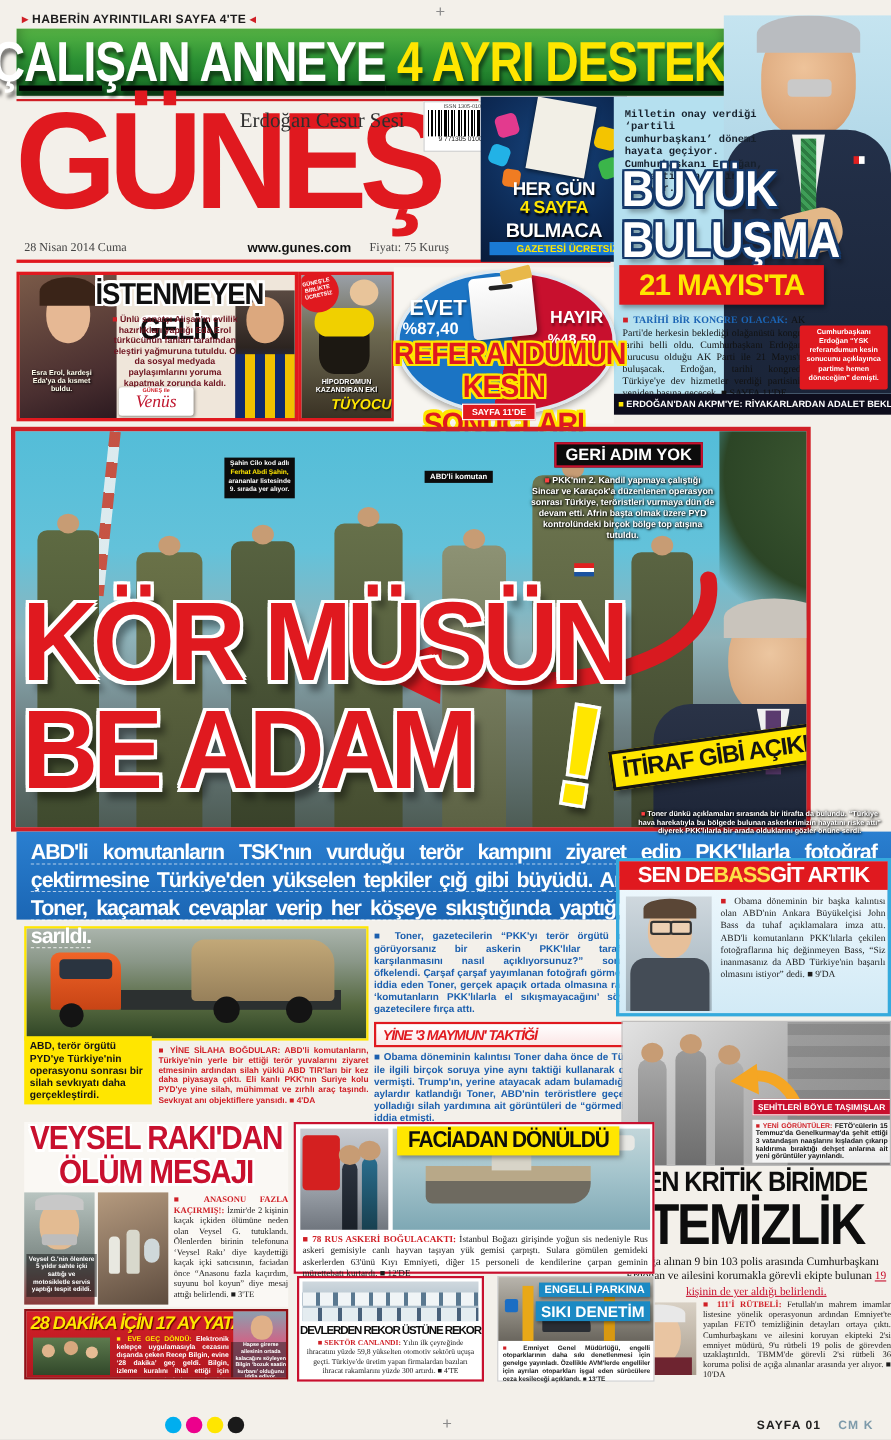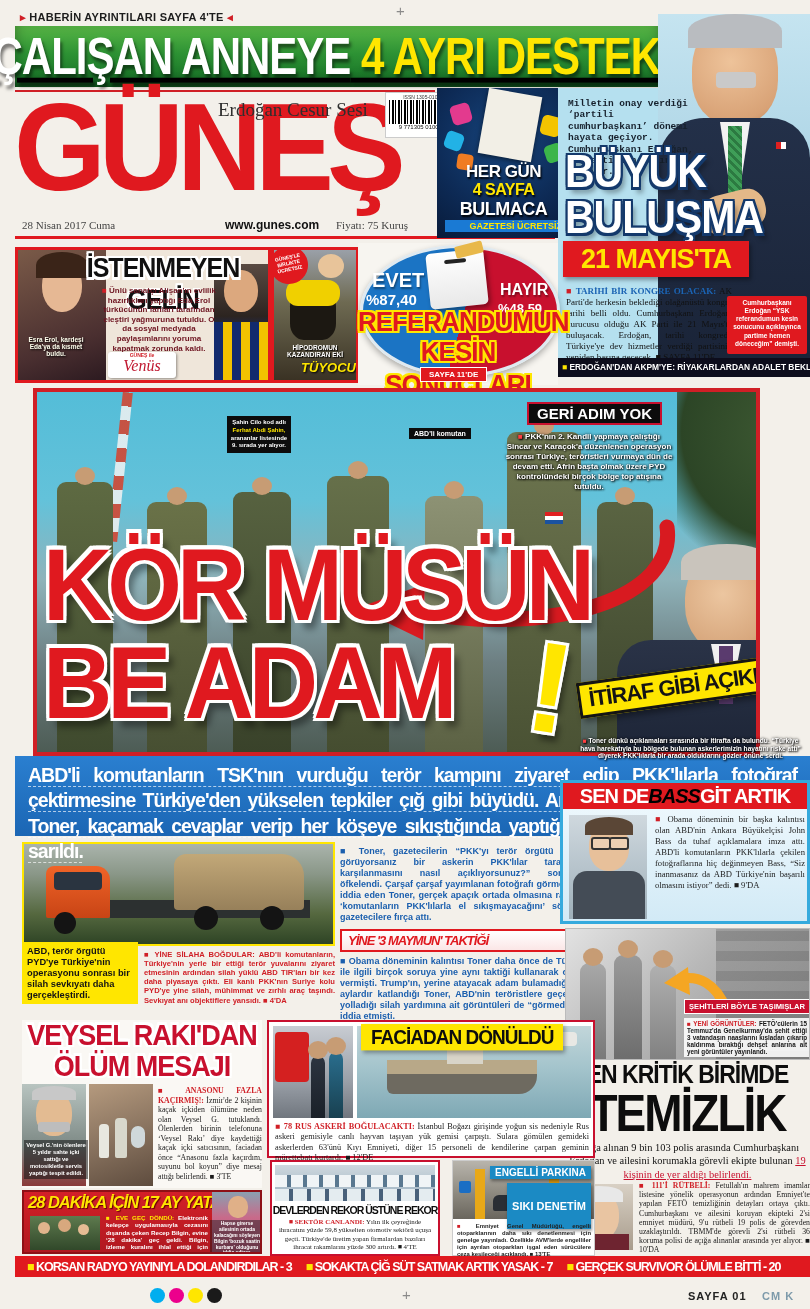--- a/index.html
+++ b/index.html
@@ -43,21 +43,21 @@
 
   <div class="abs" style="left:15px;top:90px;width:420px;height:2px;background:#d01f26;"></div>
 
   <div class="abs b" style="left:14px;top:84px;font-size:118px;line-height:1;color:#e0191f;letter-spacing:-7px;transform:scaleY(1.06);transform-origin:top left;">GÜNEŞ</div>
   <div class="abs serif" style="left:218px;top:99px;font-size:19px;color:#2e2e2e;">Erdoğan Cesur Sesi</div>
   <div class="abs" style="left:385px;top:92px;width:66px;height:42px;background:#fff;border:1px solid #ccc;padding:1px 3px;">
     <div style="font-size:5px;color:#333;text-align:center;">ISSN 1305-010X</div>
     <div style="height:24px;background:repeating-linear-gradient(90deg,#000 0 1px,#fff 1px 3px,#000 3px 5px,#fff 5px 6px);"></div>
     <div style="font-size:6px;color:#111;text-align:center;">9 771305 010018</div>
   </div>
-  <div class="abs serif" style="left:22px;top:219px;font-size:11px;color:#444;">28 Nisan 2017 Cuma</div>
+  <div class="abs serif" style="left:22px;top:219px;font-size:11px;color:#444;">28 Nisan 2014 Cuma</div>
   <div class="abs b" style="left:225px;top:218px;font-size:12px;color:#111;">www.gunes.com</div>
   <div class="abs serif" style="left:336px;top:219px;font-size:11px;color:#444;">Fiyatı: 75 Kuruş</div>
   <div class="abs" style="left:15px;top:236px;width:540px;height:3px;background:#e0191f;"></div>
 
   <div class="abs" style="left:437px;top:88px;width:133px;height:150px;background:radial-gradient(circle at 50% 35%,#17457e 0%,#0d2a55 60%,#081b3a 100%);overflow:hidden;">
     <div class="abs" style="left:46px;top:4px;width:54px;height:66px;background:#f2efe6;transform:rotate(10deg);box-shadow:0 2px 5px rgba(0,0,0,.5);"></div>
     <div class="abs" style="left:14px;top:16px;width:20px;height:20px;border-radius:5px;background:#e33a8e;transform:rotate(-16deg);"></div>
     <div class="abs" style="left:8px;top:44px;width:18px;height:18px;border-radius:5px;background:#22b2e6;transform:rotate(20deg);"></div>
     <div class="abs" style="left:104px;top:28px;width:20px;height:20px;border-radius:5px;background:#f4c400;transform:rotate(14deg);"></div>
     <div class="abs" style="left:108px;top:56px;width:18px;height:18px;border-radius:5px;background:#3bb54a;transform:rotate(-18deg);"></div>
@@ -130,21 +130,21 @@
     </div>
     <div class="abs b" style="left:14px;top:26px;font-size:20px;color:#fff;text-shadow:1px 2px 2px rgba(0,0,0,.4);">EVET</div>
     <div class="abs b" style="left:8px;top:48px;font-size:15px;color:#fff;">%87,40</div>
     <div class="abs b" style="left:142px;top:38px;font-size:16px;color:#fff;text-shadow:1px 2px 2px rgba(0,0,0,.4);">HAYIR</div>
     <div class="abs b" style="left:140px;top:58px;font-size:13px;color:#fff;">%48.59</div>
     <div class="abs b oy cond" style="left:0;top:62px;width:200px;text-align:center;font-size:26px;color:#e0191f;transform:scaleY(1.08);transform-origin:top center;">REFERANDUMUN</div>
     <div class="abs b oy cond" style="left:0;top:92px;width:200px;text-align:center;font-size:26px;color:#e0191f;transform:scaleY(1.08);transform-origin:top center;">KESİN SONUÇLARI</div>
     <div class="abs b" style="left:62px;top:124px;background:#e0191f;color:#fff;font-size:8px;padding:2px 8px;border:1px solid #fff;">SAYFA 11'DE</div>
   </div>
 
-  <div class="abs" style="left:33px;top:388px;width:727px;height:368px;border:4px solid #d01f26;box-sizing:border-box;background:linear-gradient(180deg,#54bdd8 0%,#63c2da 30%,#8fb3ba 52%,#6d7f82 75%,#4d5c55 100%);overflow:hidden;">
+  <div class="abs" style="left:10px;top:388px;width:727px;height:368px;border:4px solid #d01f26;box-sizing:border-box;background:linear-gradient(180deg,#54bdd8 0%,#63c2da 30%,#8fb3ba 52%,#6d7f82 75%,#4d5c55 100%);overflow:hidden;">
     <div class="abs" style="left:78px;top:0px;width:10px;height:150px;background:repeating-linear-gradient(180deg,#d8402a 0 14px,#f2f2f2 14px 28px);transform:rotate(6deg);opacity:.85;"></div>
     <div class="abs" style="left:640px;top:0px;width:160px;height:200px;background:radial-gradient(circle at 70% 20%,#3e5a33 0%,#2c4526 55%,rgba(44,69,38,0) 75%);"></div>
     <div class="soldier" style="left:20px;top:90px;width:56px;height:270px;background:linear-gradient(180deg,#5e6a42,#3f4a2e);"></div>
     <div class="soldier" style="left:110px;top:110px;width:60px;height:250px;background:linear-gradient(180deg,#6a7248,#474f32);"></div>
     <div class="soldier" style="left:196px;top:100px;width:58px;height:260px;background:linear-gradient(180deg,#576240,#39422a);"></div>
     <div class="soldier" style="left:290px;top:84px;width:62px;height:276px;background:linear-gradient(180deg,#66704a,#454d30);"></div>
     <div class="soldier" style="left:388px;top:104px;width:58px;height:256px;background:linear-gradient(180deg,#8d9274,#5c6244);"></div>
     <div class="soldier" style="left:470px;top:40px;width:74px;height:320px;background:linear-gradient(180deg,#6e7650,#4a5234);"></div>
     <div class="soldier" style="left:560px;top:110px;width:56px;height:250px;background:linear-gradient(180deg,#5a64423,#5a6442);background:linear-gradient(180deg,#5a6442,#3c442c);"></div>
     <div class="abs" style="left:508px;top:120px;width:18px;height:12px;background:linear-gradient(180deg,#e02020 33%,#fff 33% 66%,#1a52a0 66%);"></div>
@@ -211,21 +211,21 @@
     </div>
     <div class="b cond" style="margin-top:6px;border:2px solid #e0191f;background:linear-gradient(180deg,#fff,#fbe6e6);color:#e0191f;font-size:13px;font-style:italic;padding:2px 6px;">YİNE '3 MAYMUN' TAKTİĞİ</div>
     <div class="b just" style="margin-top:4px;font-size:9px;line-height:1.22;color:#1b5fae;">
       <span>■</span><span> Obama döneminin kalıntısı Toner daha önce de Türkiye ile ilgili birçok soruya yine aynı taktiği kullanarak cevap vermişti. Trump'ın, yerine atayacak adam bulamadığı için aylardır katlandığı Toner, ABD'nin teröristlere geçen yıl yolladığı silah yardımına ait görüntüleri de “görmediğini” iddia etmişti.</span>
     </div>
   </div>
 
   <div class="abs" style="left:560px;top:780px;width:250px;height:144px;border:3px solid #35aadd;box-sizing:border-box;background:linear-gradient(180deg,#f2fafe,#d2eaf6);z-index:6;">
     <div class="b cond" style="height:26px;background:#e0191f;color:#fff;font-size:20px;display:flex;align-items:center;justify-content:center;white-space:nowrap;">
       <span>SEN DE </span>
-        <span style="color:#000000;font-style:italic;">BASS</span>
+        <span style="color:#fde047;">BASS</span>
         <span> GİT ARTIK</span>
     </div>
     <div class="abs" style="left:6px;top:32px;width:78px;height:104px;background:linear-gradient(180deg,#cfd8de,#9fb0ba);overflow:hidden;">
       <div class="abs" style="left:20px;top:8px;width:40px;height:48px;border-radius:46%;background:#e7c09a;"></div>
       <div class="abs" style="left:16px;top:2px;width:48px;height:18px;border-radius:50% 50% 0 0;background:#5a4636;"></div>
       <div class="abs" style="left:22px;top:22px;width:16px;height:9px;border:2px solid #333;border-radius:3px;background:rgba(255,255,255,.25);"></div>
       <div class="abs" style="left:40px;top:22px;width:16px;height:9px;border:2px solid #333;border-radius:3px;background:rgba(255,255,255,.25);"></div>
       <div class="abs" style="left:4px;top:56px;width:72px;height:48px;background:#444c56;border-radius:14px 14px 0 0;"></div>
     </div>
     <div class="serif just" style="position:absolute;left:92px;top:31px;width:150px;font-size:8.6px;line-height:1.28;color:#1c1c1c;">
@@ -331,31 +331,26 @@
   </div>
 
   <div class="abs" style="left:452px;top:1160px;width:143px;height:96px;border:1px solid #ccc;background:#fff;box-sizing:border-box;">
     <div class="abs" style="left:0;top:0;width:141px;height:58px;background:linear-gradient(180deg,#b8b4ac 0%,#8e8a80 55%,#6a665e 100%);overflow:hidden;">
       <div class="abs" style="left:22px;top:8px;width:10px;height:50px;background:#e8a818;"></div>
       <div class="abs" style="left:96px;top:8px;width:10px;height:50px;background:#d89810;"></div>
       <div class="abs" style="left:40px;top:34px;width:44px;height:16px;background:#2a2e34;border-radius:6px 10px 2px 2px;"></div>
       <div class="abs" style="left:6px;top:20px;width:12px;height:12px;background:#1b6ec4;border-radius:2px;"></div>
     </div>
     <div class="abs b" style="right:3px;top:5px;background:#1b8ac4;color:#fff;font-size:10px;padding:1px 5px;white-space:nowrap;box-shadow:1px 2px 3px rgba(0,0,0,.4);">ENGELLİ PARKINA</div>
-    <div class="abs b" style="right:3px;top:22px;background:#1b8ac4;color:#fff;font-size:11px;padding:17px 5px;white-space:nowrap;box-shadow:1px 2px 3px rgba(0,0,0,.4);">SIKI DENETİM</div>
+    <div class="abs b" style="right:3px;top:22px;background:#1b8ac4;color:#fff;font-size:14px;padding:1px 5px;white-space:nowrap;box-shadow:1px 2px 3px rgba(0,0,0,.4);">SIKI DENETİM</div>
     <div class="b just" style="position:absolute;left:4px;top:62px;width:134px;font-size:5.9px;line-height:1.2;color:#222;">
       <span class="lead-red">■</span><span> Emniyet Genel Müdürlüğü, engelli otoparklarının daha sıkı denetlenmesi için genelge yayınladı. Özellikle AVM'lerde engelliler için ayrılan otoparkları işgal eden sürücülere ceza kesileceği açıklandı. ■ 13'TE</span>
     </div>
   </div>
 
-  <div class="abs b cond" style="left:15px;top:1256px;width:795px;height:21px;background:#e0191f;color:#fff;display:flex;align-items:center;gap:14px;padding:0 12px;box-sizing:border-box;font-size:12.5px;white-space:nowrap;overflow:hidden;">
-    <span><span style="color:#ffe600;">■ </span><span>KORSAN RADYO YAYINIYLA DOLANDIRDILAR - 3</span></span>
-    <span><span style="color:#ffe600;">■ </span><span>SOKAKTA ÇİĞ SÜT SATMAK ARTIK YASAK - 7</span></span>
-    <span><span style="color:#ffe600;">■ </span><span>GERÇEK SURVIVOR ÖLÜMLE BİTTİ - 20</span></span>
-  </div>
 
   <div class="abs" style="left:150px;top:1288px;display:flex;gap:4px;">
     <span style="width:15px;height:15px;border-radius:50%;background:#00aeef;display:inline-block;"></span>
     <span style="width:15px;height:15px;border-radius:50%;background:#ec008c;display:inline-block;"></span>
     <span style="width:15px;height:15px;border-radius:50%;background:#ffe600;display:inline-block;"></span>
     <span style="width:15px;height:15px;border-radius:50%;background:#1a1a1a;display:inline-block;"></span>
   </div>
   <div class="abs" style="left:402px;top:1286px;color:#8a8a8a;font-size:15px;">+</div>
   <div class="abs b" style="left:688px;top:1290px;font-size:11px;letter-spacing:1px;color:#222;">SAYFA 01</div>
   <div class="abs b" style="left:762px;top:1290px;font-size:11px;letter-spacing:1px;color:#7d9aaa;">CM K</div>

